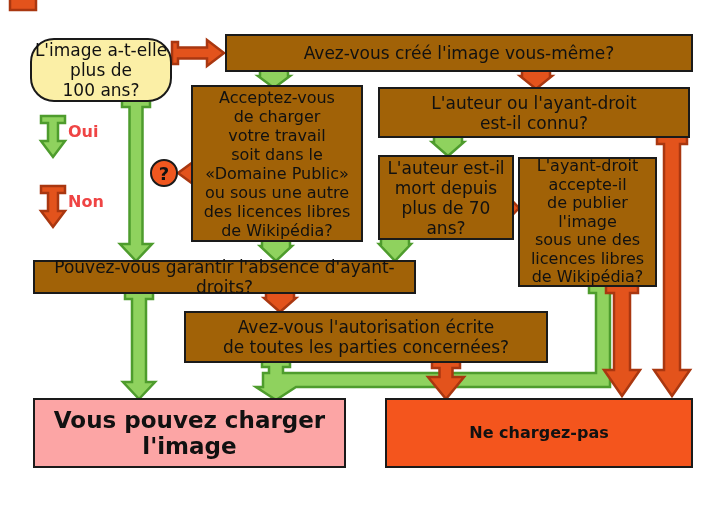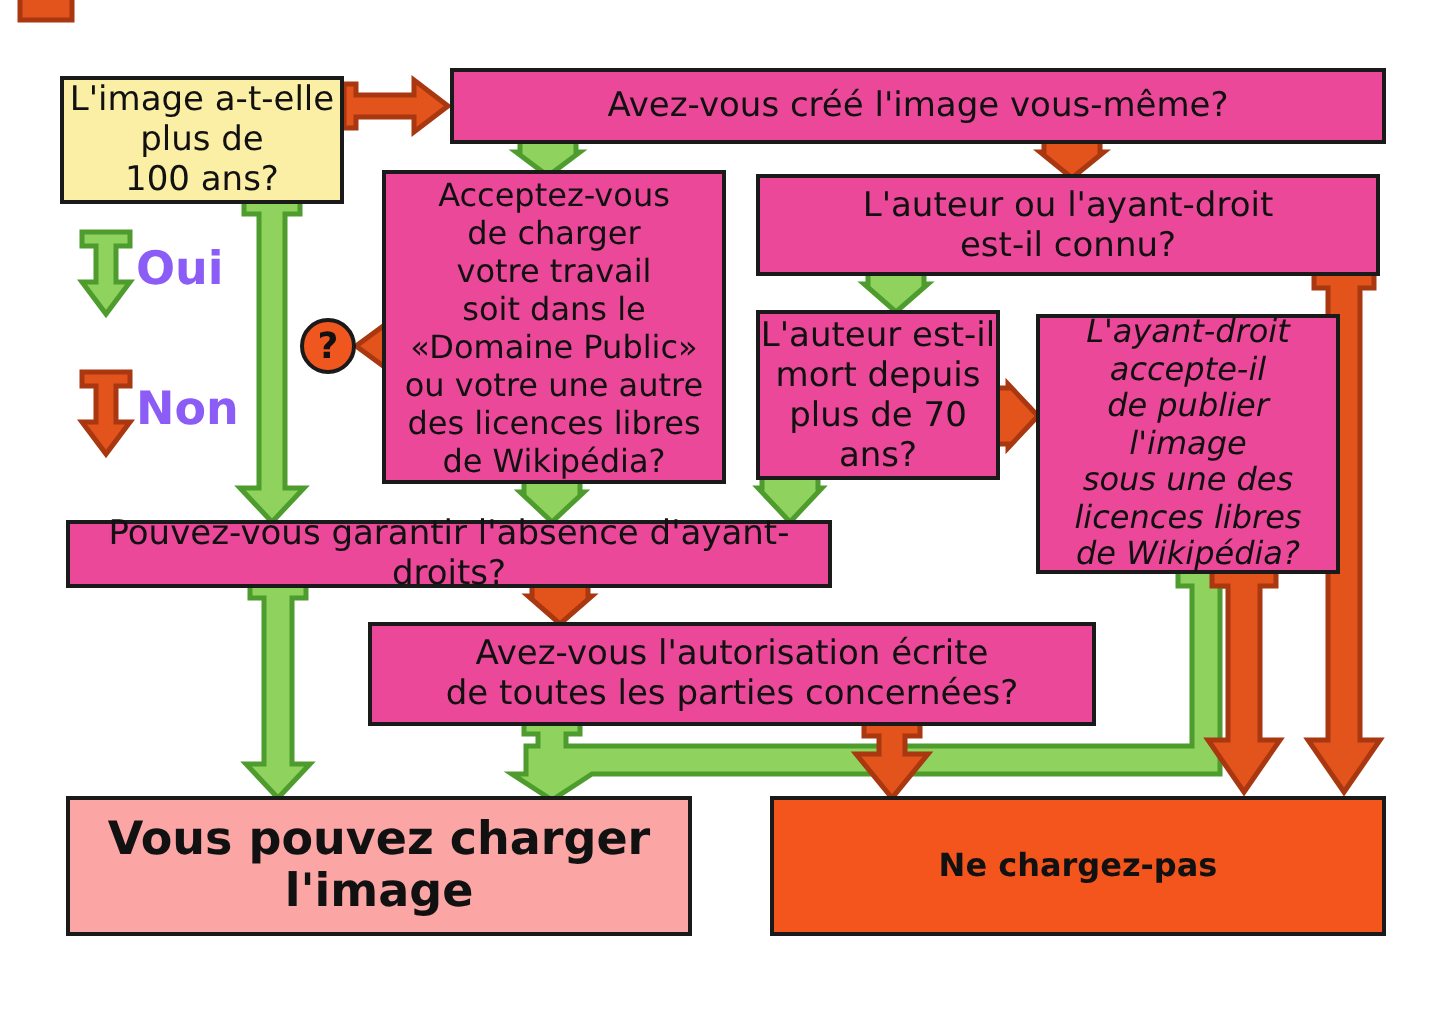--- a/index.html
+++ b/index.html
@@ -4,32 +4,32 @@
 <style>
   html,body{margin:0;padding:0;background:#fff;}
   .canvas{
     position:relative;width:726px;height:512px;background:#ffffff;
     font-family:"DejaVu Sans","Liberation Sans",sans-serif;
     overflow:hidden;color:#111;
   }
   .arrow-layer{position:absolute;left:0;top:0;width:726px;height:512px;}
   .node{
     position:absolute;box-sizing:border-box;border:2px solid #1a1a1a;
-    background:#ec4899;display:flex;flex-direction:column;
+    background:#a16207;display:flex;flex-direction:column;
     align-items:center;justify-content:center;text-align:center;
     font-size:17px;line-height:20px;color:#111;
   }
   .node .ln{display:block;}
-  .node-start{background:#FBEFA6;}
+  .node-start{background:#FBEFA6;border-radius:24px;}
   .node-ok{background:#fca5a5;font-weight:bold;font-size:23px;line-height:26px;}
   .node-stop{background:#F4551D;font-weight:bold;font-size:16px;line-height:26px;}
   .node-acceptez{font-size:16px;line-height:19px;}
   .node-ayantdroit{font-size:16px;line-height:18.5px;}
   .legend-label{
-    position:absolute;font-weight:bold;font-size:23px;color:#8b5cf6;
+    position:absolute;font-weight:bold;font-size:16px;color:#ef4444;
   }
   .qcircle{
     position:absolute;left:150px;top:159px;width:28px;height:28px;
     box-sizing:border-box;border:2.5px solid #1a1a1a;border-radius:50%;
     background:#F0571F;display:flex;align-items:center;justify-content:center;
     font-weight:bold;font-size:18px;color:#111;
   }
   .g{fill:#8FD25E;stroke:#4E9C2D;stroke-width:2.5;}
   .r{fill:#E3531C;stroke:#A93710;stroke-width:2.5;}
 </style>
@@ -88,38 +88,38 @@
   <div class="node" style="left:225px;top:34px;width:468px;height:38px;">
     <span class="ln">Avez-vous créé l'image vous-même?</span>
   </div>
 
   <div class="node node-acceptez" style="left:191px;top:85px;width:172px;height:157px;">
     <span class="ln">Acceptez-vous</span>
     <span class="ln">de charger</span>
     <span class="ln">votre travail</span>
     <span class="ln">soit dans le</span>
     <span class="ln">«Domaine Public»</span>
-    <span class="ln">ou votre une autre</span>
+    <span class="ln">ou sous une autre</span>
     <span class="ln">des licences libres</span>
     <span class="ln">de Wikipédia?</span>
   </div>
 
   <div class="node" style="left:378px;top:87px;width:312px;height:51px;">
     <span class="ln">L'auteur ou l'ayant-droit</span>
     <span class="ln">est-il connu?</span>
   </div>
 
-  <div class="node" style="left:378px;top:155px;width:122px;height:85px;">
+  <div class="node" style="left:378px;top:155px;width:136px;height:85px;">
     <span class="ln">L'auteur est-il</span>
     <span class="ln">mort depuis</span>
     <span class="ln">plus de 70</span>
     <span class="ln">ans?</span>
   </div>
 
-  <div class="node node-ayantdroit" style="left:518px;top:157px;width:152px;height:130px;font-style:italic;">
+  <div class="node node-ayantdroit" style="left:518px;top:157px;width:139px;height:130px;">
     <span class="ln">L'ayant-droit</span>
     <span class="ln">accepte-il</span>
     <span class="ln">de publier</span>
     <span class="ln">l'image</span>
     <span class="ln">sous une des</span>
     <span class="ln">licences libres</span>
     <span class="ln">de Wikipédia?</span>
   </div>
 
   <div class="node" style="left:33px;top:260px;width:383px;height:34px;">

